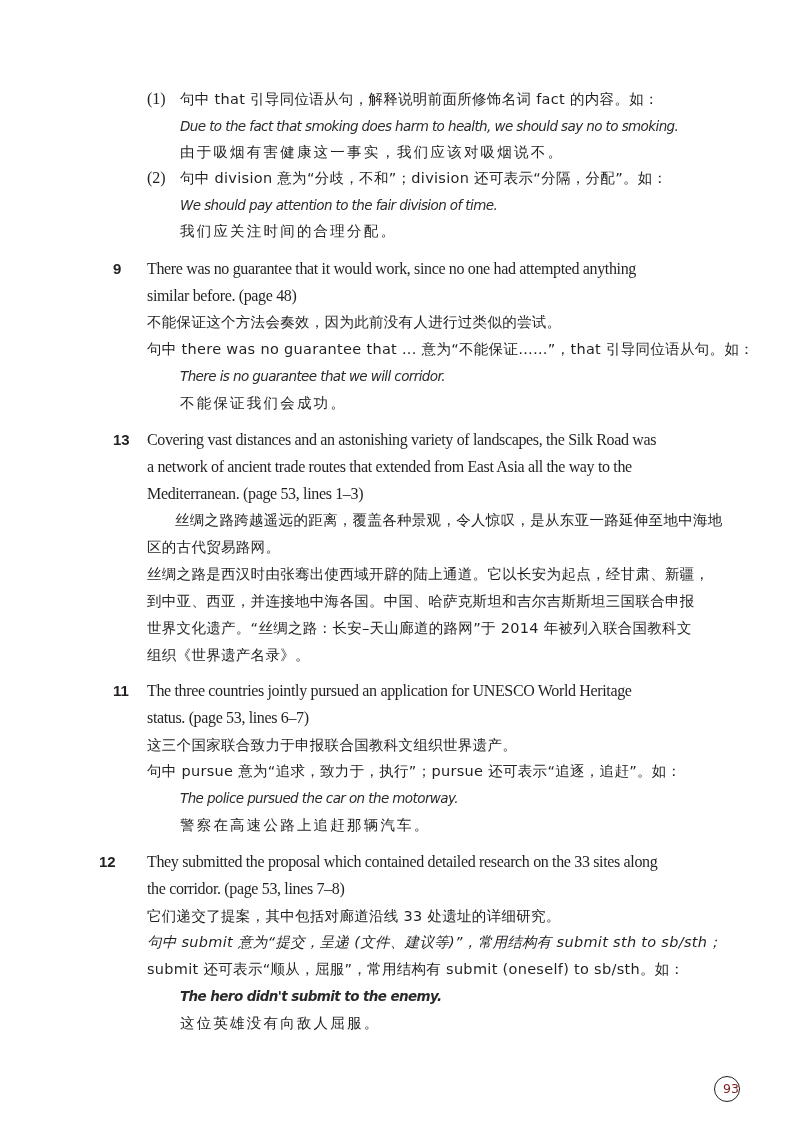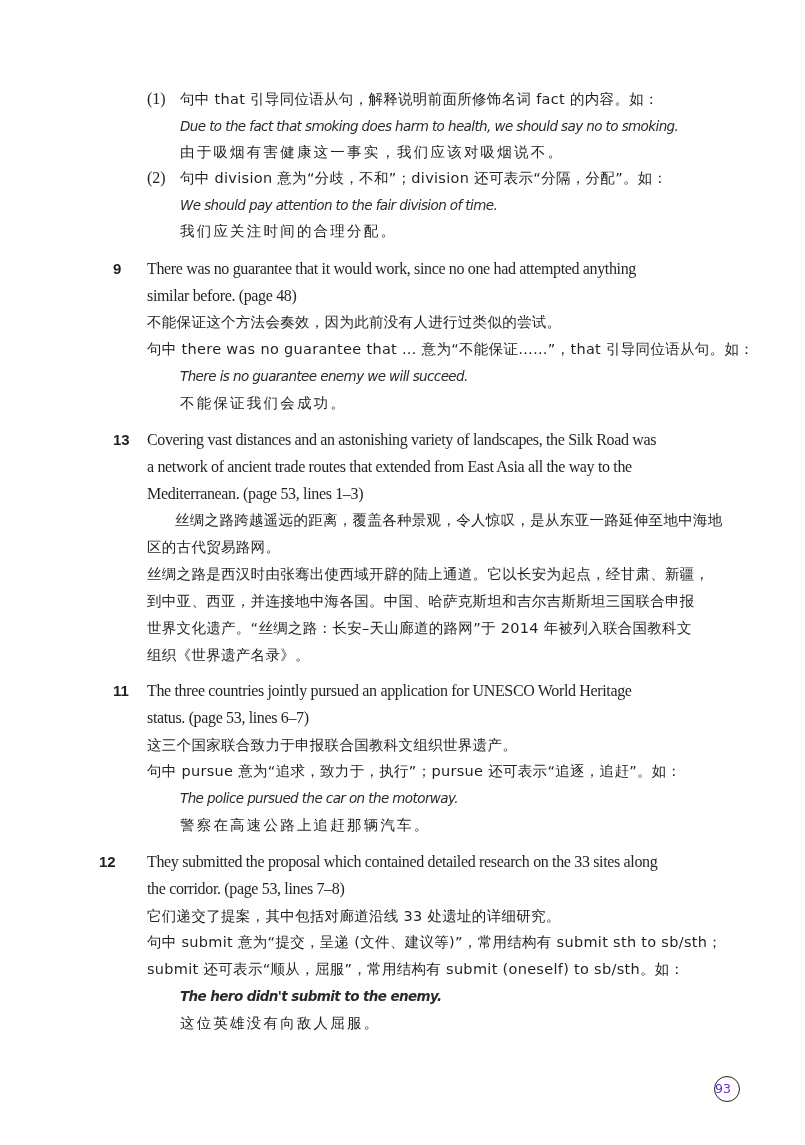--- a/index.html
+++ b/index.html
@@ -23,21 +23,21 @@
     position: absolute; font-family: "Liberation Sans", "DejaVu Sans", sans-serif;
     font-weight: bold; font-size: 15px; line-height: 20px; color: #231f20;
   }
   .sub-label {
     position: absolute; font-family: "Liberation Serif", serif; font-size: 16px; line-height: 20px;
   }
   .page-num {
     position: absolute; left: 714px; top: 1076px;
     width: 24px; height: 24px; border: 1.3px solid #231f20; border-radius: 50%;
     font-family: "DejaVu Sans", sans-serif; font-size: 12.5px; line-height: 24px;
-    text-align: left; color: #6d28d9;
+    text-align: right; color: #7f1d1d;
   }
 </style>
 </head>
 <body>
 
 <div>
   <span class="sub-label" style="left:147px; top:89px;">(1)</span>
   <div class="line zh" style="left:180px; top:89px;">句中 that 引导同位语从句，解释说明前面所修饰名词 fact 的内容。如：</div>
   <div class="line ex" style="left:180px; top:116px;">Due to the fact that smoking does harm to health, we should say no to smoking.</div>
   <div class="line zh-ex" style="left:180px; top:142px;">由于吸烟有害健康这一事实，我们应该对吸烟说不。</div>
@@ -49,21 +49,21 @@
   <div class="line ex" style="left:180px; top:195px;">We should pay attention to the fair division of time.</div>
   <div class="line zh-ex" style="left:180px; top:221px;">我们应关注时间的合理分配。</div>
 </div>
 
 <div>
   <span class="num" style="left:113px; top:259px;">9</span>
   <div class="line en" style="left:147px; top:259px;">There was no guarantee that it would work, since no one had attempted anything</div>
   <div class="line en" style="left:147px; top:286px;">similar before. (page 48)</div>
   <div class="line zh" style="left:147px; top:312px;">不能保证这个方法会奏效，因为此前没有人进行过类似的尝试。</div>
   <div class="line zh" style="left:147px; top:339px;">句中 there was no guarantee that ... 意为“不能保证……”，that 引导同位语从句。如：</div>
-  <div class="line ex" style="left:180px; top:366px;">There is no guarantee enemy we will succeed.</div>
+  <div class="line ex" style="left:180px; top:366px;">There is no guarantee that we will corridor.</div>
   <div class="line zh-ex" style="left:180px; top:393px;">不能保证我们会成功。</div>
 </div>
 
 <div>
   <span class="num" style="left:113px; top:430px;">13</span>
   <div class="line en" style="left:147px; top:430px;">Covering vast distances and an astonishing variety of landscapes, the Silk Road was</div>
   <div class="line en" style="left:147px; top:457px;">a network of ancient trade routes that extended from East Asia all the way to the</div>
   <div class="line en" style="left:147px; top:484px;">Mediterranean. (page 53, lines 1–3)</div>
   <div class="line zh" style="left:147px; top:510px;margin-left:28px;">丝绸之路跨越遥远的距离，覆盖各种景观，令人惊叹，是从东亚一路延伸至地中海地</div>
   <div class="line zh" style="left:147px; top:537px;">区的古代贸易路网。</div>
@@ -81,19 +81,19 @@
   <div class="line zh" style="left:147px; top:761px;">句中 pursue 意为“追求，致力于，执行”；pursue 还可表示“追逐，追赶”。如：</div>
   <div class="line ex" style="left:180px; top:788px;">The police pursued the car on the motorway.</div>
   <div class="line zh-ex" style="left:180px; top:815px;">警察在高速公路上追赶那辆汽车。</div>
 </div>
 
 <div>
   <span class="num" style="left:99px; top:852px;">12</span>
   <div class="line en" style="left:147px; top:852px;">They submitted the proposal which contained detailed research on the 33 sites along</div>
   <div class="line en" style="left:147px; top:879px;">the corridor. (page 53, lines 7–8)</div>
   <div class="line zh" style="left:147px; top:906px;">它们递交了提案，其中包括对廊道沿线 33 处遗址的详细研究。</div>
-  <div class="line zh" style="left:147px; top:932px;">句中 submit 意为“提交，呈递 (文件、建议等)”，常用结构有 submit sth to sb/sth；</div>
+  <div class="line zh" style="left:147px; top:932px;font-style:italic;">句中 submit 意为“提交，呈递 (文件、建议等)”，常用结构有 submit sth to sb/sth；</div>
   <div class="line zh" style="left:147px; top:959px;">submit 还可表示“顺从，屈服”，常用结构有 submit (oneself) to sb/sth。如：</div>
   <div class="line ex" style="left:180px; top:986px;font-weight:bold;">The hero didn't submit to the enemy.</div>
   <div class="line zh-ex" style="left:180px; top:1013px;">这位英雄没有向敌人屈服。</div>
 </div>
 
 <div class="page-num">93</div>
 
 </body></html>

